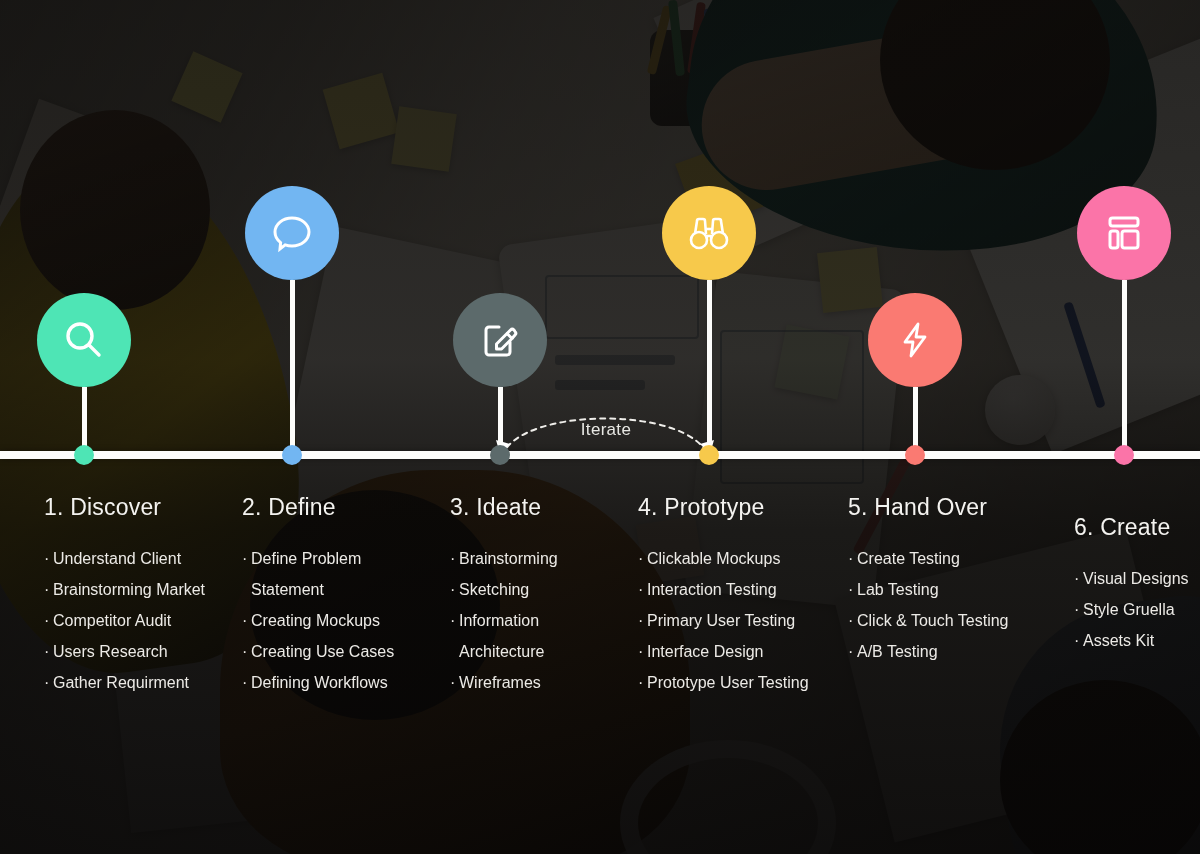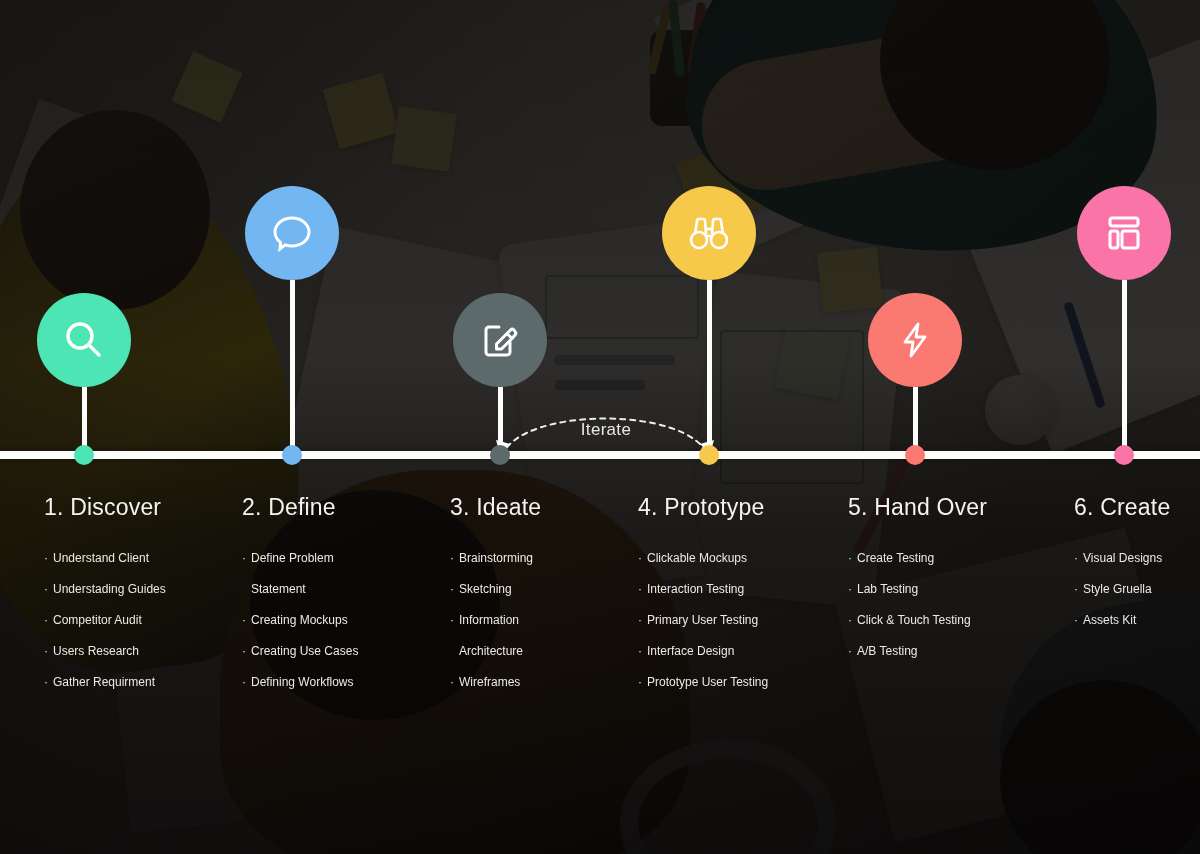--- a/index.html
+++ b/index.html
@@ -104,21 +104,21 @@
 
   
   .iterate-wrap{position:absolute;left:480px;top:390px;width:250px;height:80px;}
   .iterate-label{position:absolute;left:558px;top:420px;width:96px;text-align:center;
     color:#e8e8e4;font-size:17px;letter-spacing:.3px;}
 
   
   .col{position:absolute;top:494px;}
   .col h3{margin:0 0 22px 0;font-weight:400;font-size:23px;color:#f4f3f0;letter-spacing:.2px;}
   .col ul{margin:0;padding:0;list-style:none;}
-  .col li{font-size:12px;line-height:31px;color:#eceae6;white-space:nowrap;}
+  .col li{font-size:16px;line-height:31px;color:#eceae6;white-space:nowrap;}
   .col li .bul{display:inline-block;width:9px;color:#eceae6;}
   .col li.cont{padding-left:9px;}
 </style>
 </head>
 <body>
 
 <div id="stage">
 
   <div class="photo">
     <div class="desk"></div>
@@ -243,21 +243,21 @@
       <rect x="9" y="8" width="28" height="8" rx="2.5" fill="none" stroke="#fff" stroke-width="3"></rect>
       <rect x="9" y="21" width="8" height="17" rx="2.5" fill="none" stroke="#fff" stroke-width="3"></rect>
       <rect x="21" y="21" width="16" height="17" rx="2.5" fill="none" stroke="#fff" stroke-width="3"></rect>
     </svg>
   </div>
 
   <div class="col" style="left:44px;">
     <h3>1. Discover</h3>
     <ul>
       <li><span class="bul">·</span><span>Understand Client</span></li>
-      <li><span class="bul">·</span><span>Understading Guides</span></li>
+      <li><span class="bul">·</span><span>Brainstorming Market</span></li>
       <li><span class="bul">·</span><span>Competitor Audit</span></li>
       <li><span class="bul">·</span><span>Users Research</span></li>
       <li><span class="bul">·</span><span>Gather Requirment</span></li>
     </ul>
   </div>
 
   <div class="col" style="left:242px;">
     <h3>2. Define</h3>
     <ul>
       <li><span class="bul">·</span><span>Define Problem</span></li>
@@ -293,21 +293,21 @@
   <div class="col" style="left:848px;">
     <h3>5. Hand Over</h3>
     <ul>
       <li><span class="bul">·</span><span>Create Testing</span></li>
       <li><span class="bul">·</span><span>Lab Testing</span></li>
       <li><span class="bul">·</span><span>Click &amp; Touch Testing</span></li>
       <li><span class="bul">·</span><span>A/B Testing</span></li>
     </ul>
   </div>
 
-  <div class="col" style="left:1074px;">
+  <div class="col" style="left:1074px;margin-top:20px;">
     <h3>6. Create</h3>
     <ul>
       <li><span class="bul">·</span><span>Visual Designs</span></li>
       <li><span class="bul">·</span><span>Style Gruella</span></li>
       <li><span class="bul">·</span><span>Assets Kit</span></li>
     </ul>
   </div>
 
 </div>
 

